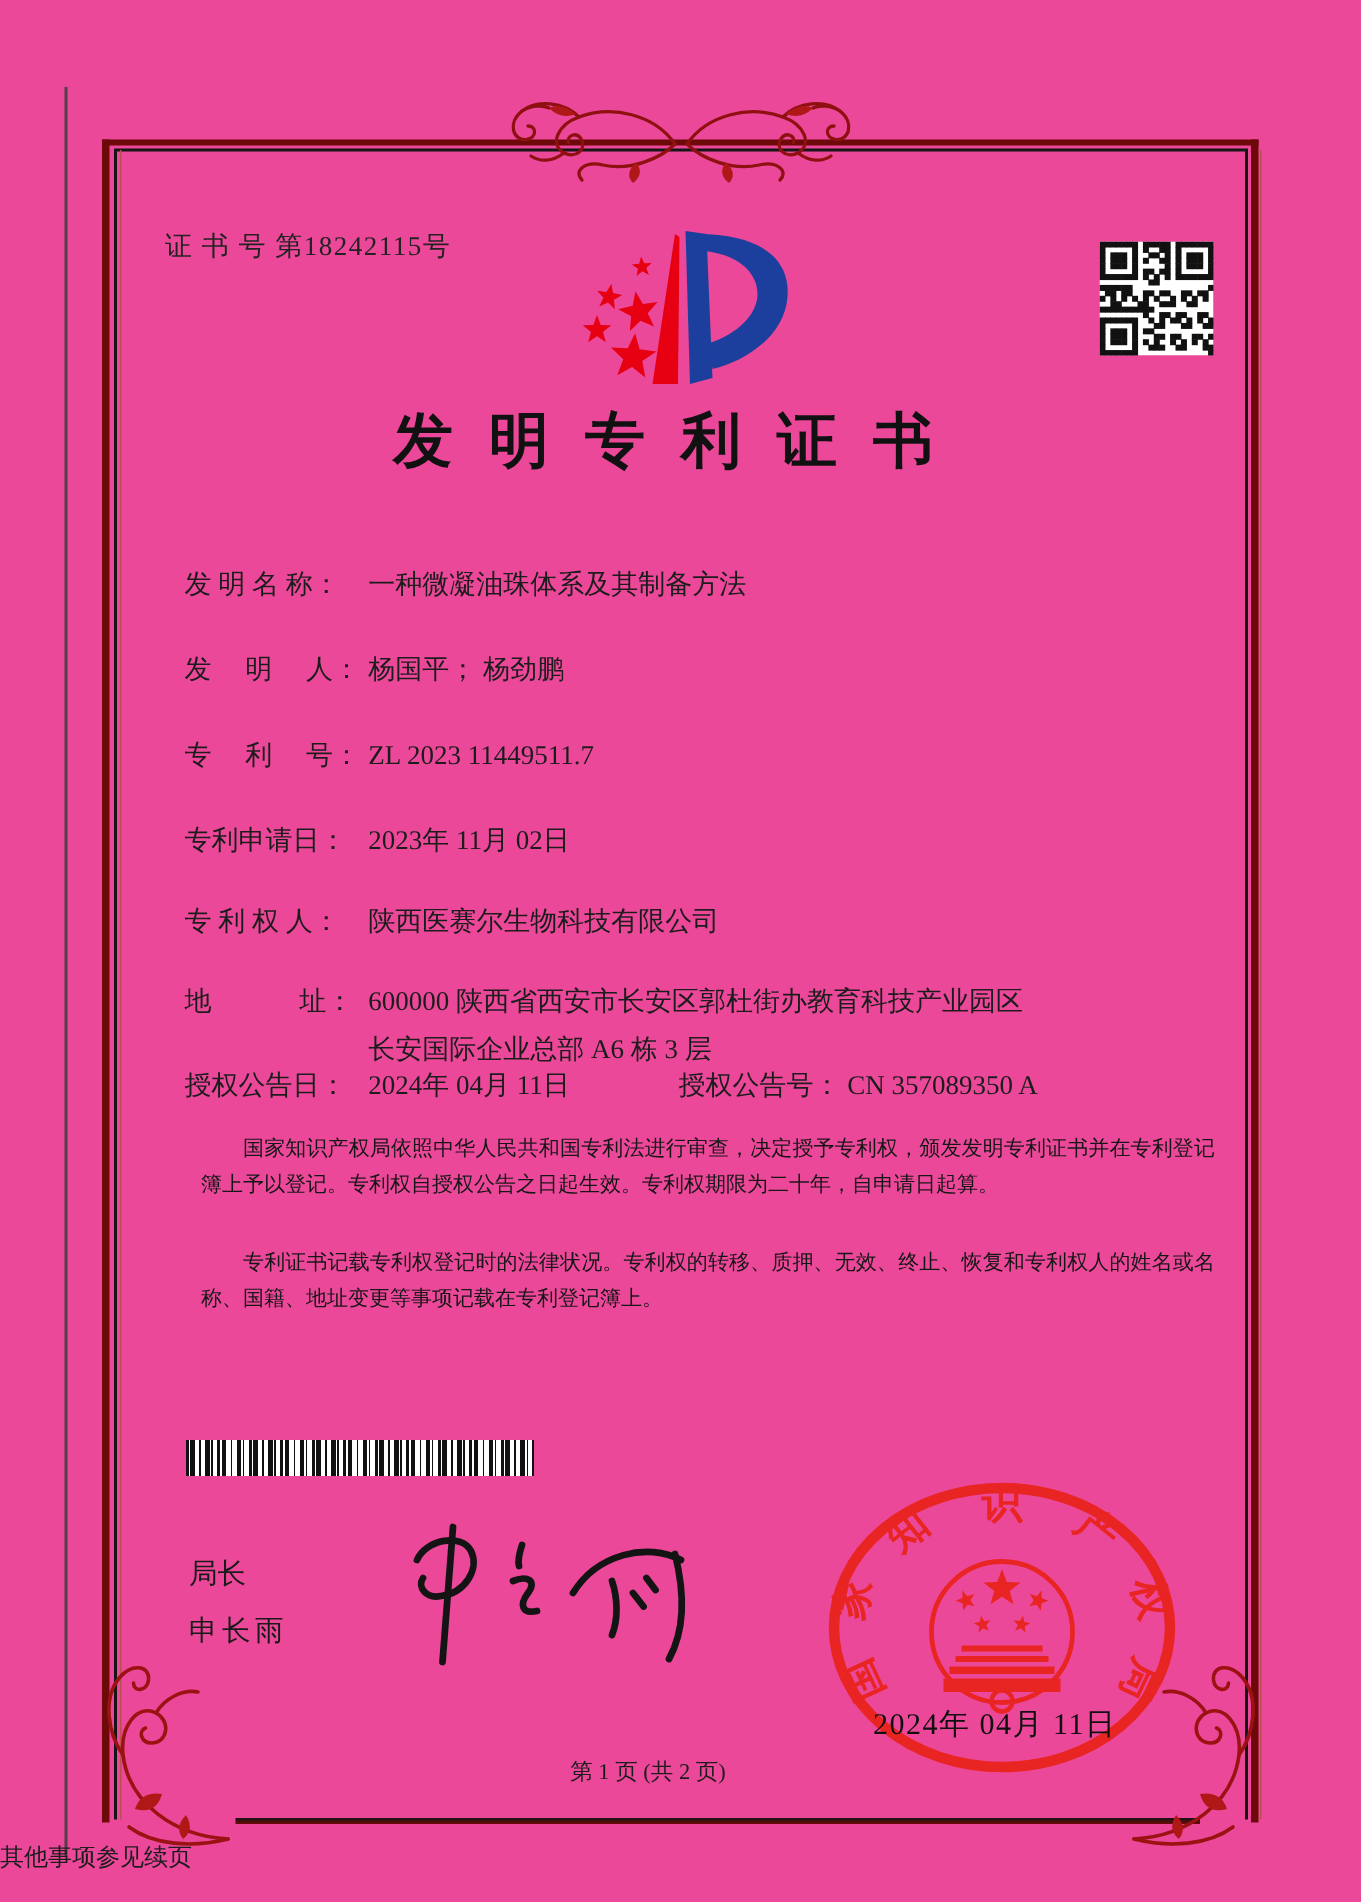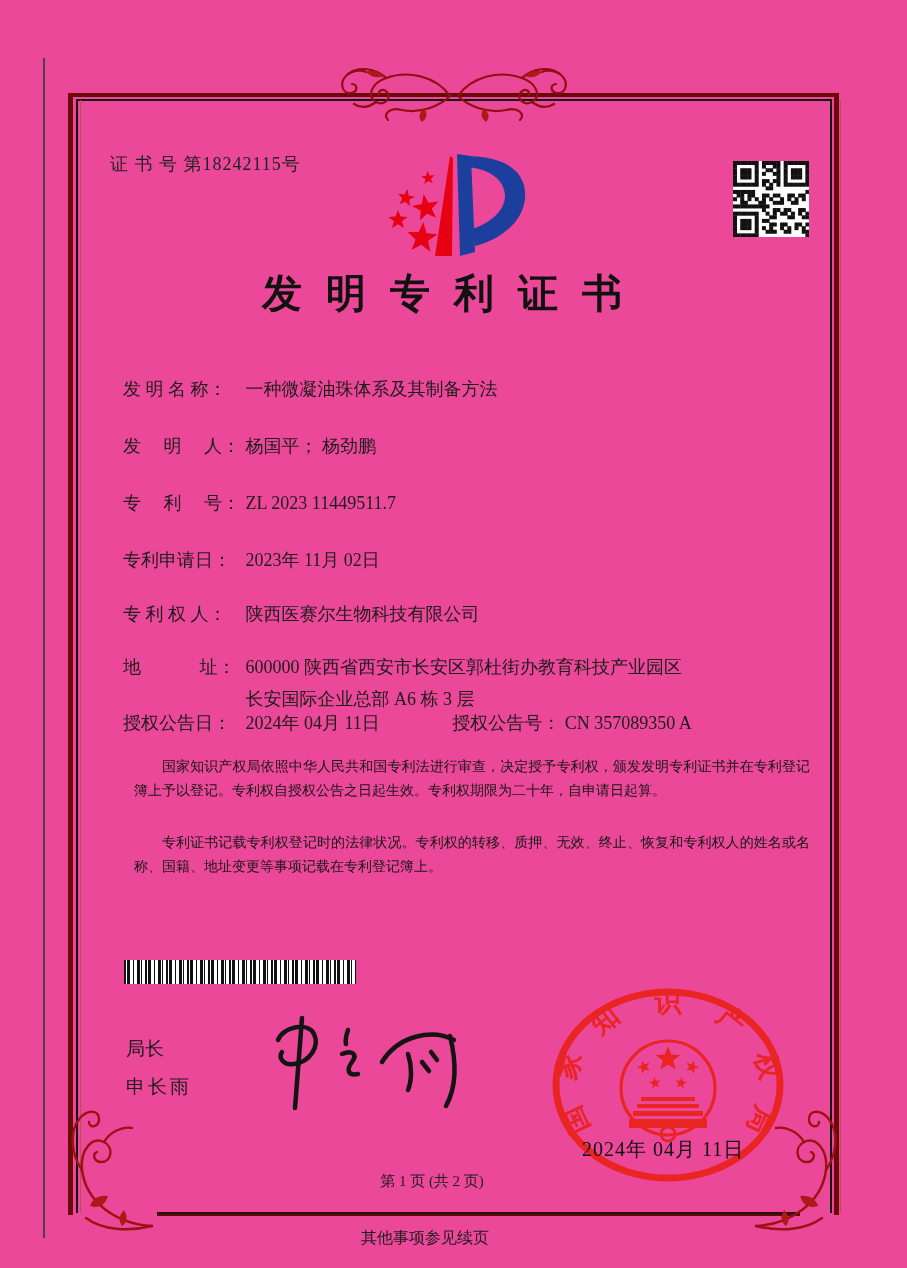--- a/index.html
+++ b/index.html
@@ -31,21 +31,21 @@
   .grant2{margin-left:68px;}
   .para{left:123px;width:676px;font-size:14px;line-height:24px;text-align:justify;
         text-indent:2em;color:#161616;margin-left:11px;}
   .barcode{left:124px;top:960px;width:232px;height:24px;
     background:repeating-linear-gradient(90deg,#111 0 2px,#fff 2px 3px,#111 3px 6px,#fff 6px 9px,
       #111 9px 10px,#fff 10px 13px,#111 13px 16px,#fff 16px 17px,#111 17px 18px,#fff 18px 21px);}
   .director-title{left:126px;top:1036px;font-size:19px;font-family:Liberation Serif, serif;}
   .director-name{left:126px;top:1074px;font-size:19px;letter-spacing:3px;font-family:"Liberation Sans","DejaVu Sans",sans-serif;}
   .seal-date{left:582px;top:1136px;font-size:20px;color:#101010;letter-spacing:1px;z-index:6;}
   .page-info{left:0;top:1172px;width:864px;text-align:center;font-size:15px;color:#1c1c1c;}
-  .cont-note{left:0;top:1228px;width:850px;text-align:center;font-size:16px;color:#1c1c1c;}
+  .cont-note{left:0;top:1228px;width:850px;font-size:16px;color:#1c1c1c;}
   svg{display:block;}
 </style>
 </head>
 <body>
 
 <div class="page">
 
   <div class="abs edge-line"></div>
   <div class="abs fr fr-left"></div>
   <div class="abs fr fr-right"></div>

